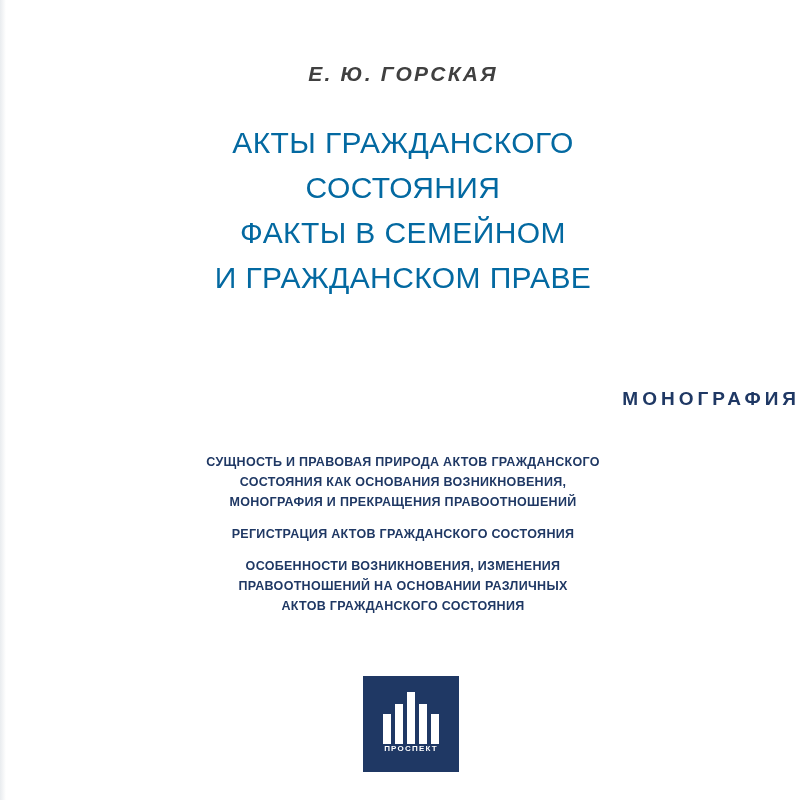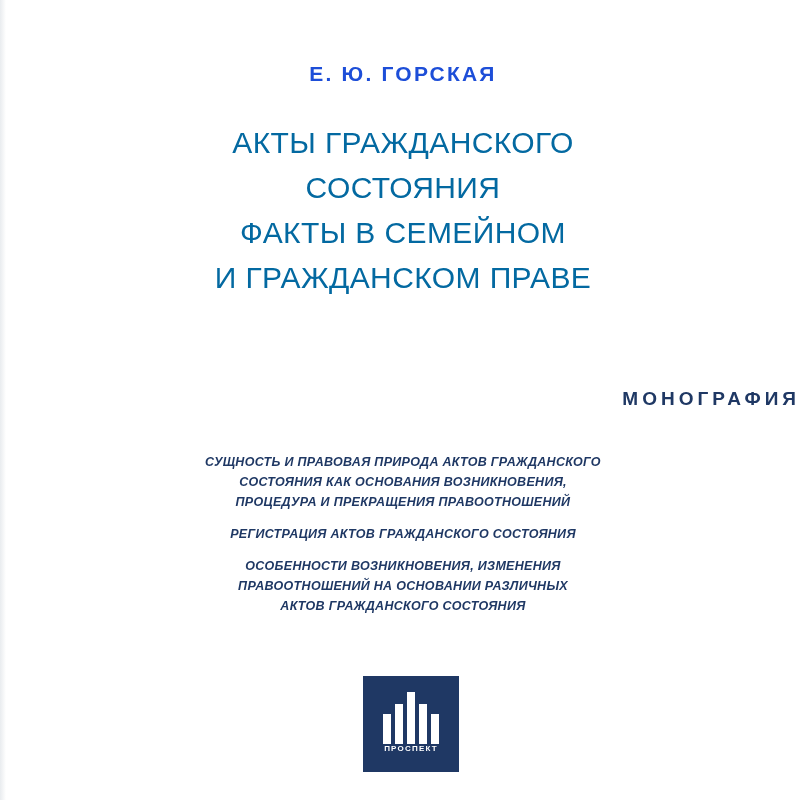--- a/index.html
+++ b/index.html
@@ -35,24 +35,25 @@
     top: 0;
     width: 794px;
     height: 800px;
   }
   .author {
     position: absolute;
     top: 62px;
     left: 0;
     width: 794px;
     text-align: center;
-    color: #1d4ed8;
+    color: #404040;
     font-size: 21px;
     font-weight: bold;
     letter-spacing: 2.2px;
+    font-style: italic;
   }
   .title {
     position: absolute;
     top: 120px;
     left: 0;
     width: 794px;
     text-align: center;
     color: #0369a1;
     font-size: 30px;
     font-weight: normal;
@@ -75,21 +76,20 @@
     position: absolute;
     top: 452px;
     left: 0;
     width: 794px;
     text-align: center;
     color: #1f3864;
     font-size: 12.5px;
     line-height: 20px;
     letter-spacing: 0.3px;
     font-weight: bold;
-    font-style: italic;
   }
   .topic-block { margin-bottom: 12px; }
   .topic-block .line { display: block; white-space: nowrap; }
 
   
   .logo {
     position: absolute;
     left: 357px;
     top: 676px;
     width: 96px;
@@ -138,21 +138,21 @@
       <span class="line">ФАКТЫ В СЕМЕЙНОМ</span>
       <span class="line">И ГРАЖДАНСКОМ ПРАВЕ</span>
     </div>
 
     <div class="subtitle">МОНОГРАФИЯ</div>
 
     <div class="topics">
       <div class="topic-block">
         <span class="line">СУЩНОСТЬ И ПРАВОВАЯ ПРИРОДА АКТОВ ГРАЖДАНСКОГО</span>
         <span class="line">СОСТОЯНИЯ КАК ОСНОВАНИЯ ВОЗНИКНОВЕНИЯ,</span>
-        <span class="line">ПРОЦЕДУРА И ПРЕКРАЩЕНИЯ ПРАВООТНОШЕНИЙ</span>
+        <span class="line">МОНОГРАФИЯ И ПРЕКРАЩЕНИЯ ПРАВООТНОШЕНИЙ</span>
       </div>
       <div class="topic-block">
         <span class="line">РЕГИСТРАЦИЯ АКТОВ ГРАЖДАНСКОГО СОСТОЯНИЯ</span>
       </div>
       <div class="topic-block">
         <span class="line">ОСОБЕННОСТИ ВОЗНИКНОВЕНИЯ, ИЗМЕНЕНИЯ</span>
         <span class="line">ПРАВООТНОШЕНИЙ НА ОСНОВАНИИ РАЗЛИЧНЫХ</span>
         <span class="line">АКТОВ ГРАЖДАНСКОГО СОСТОЯНИЯ</span>
       </div>
     </div>

